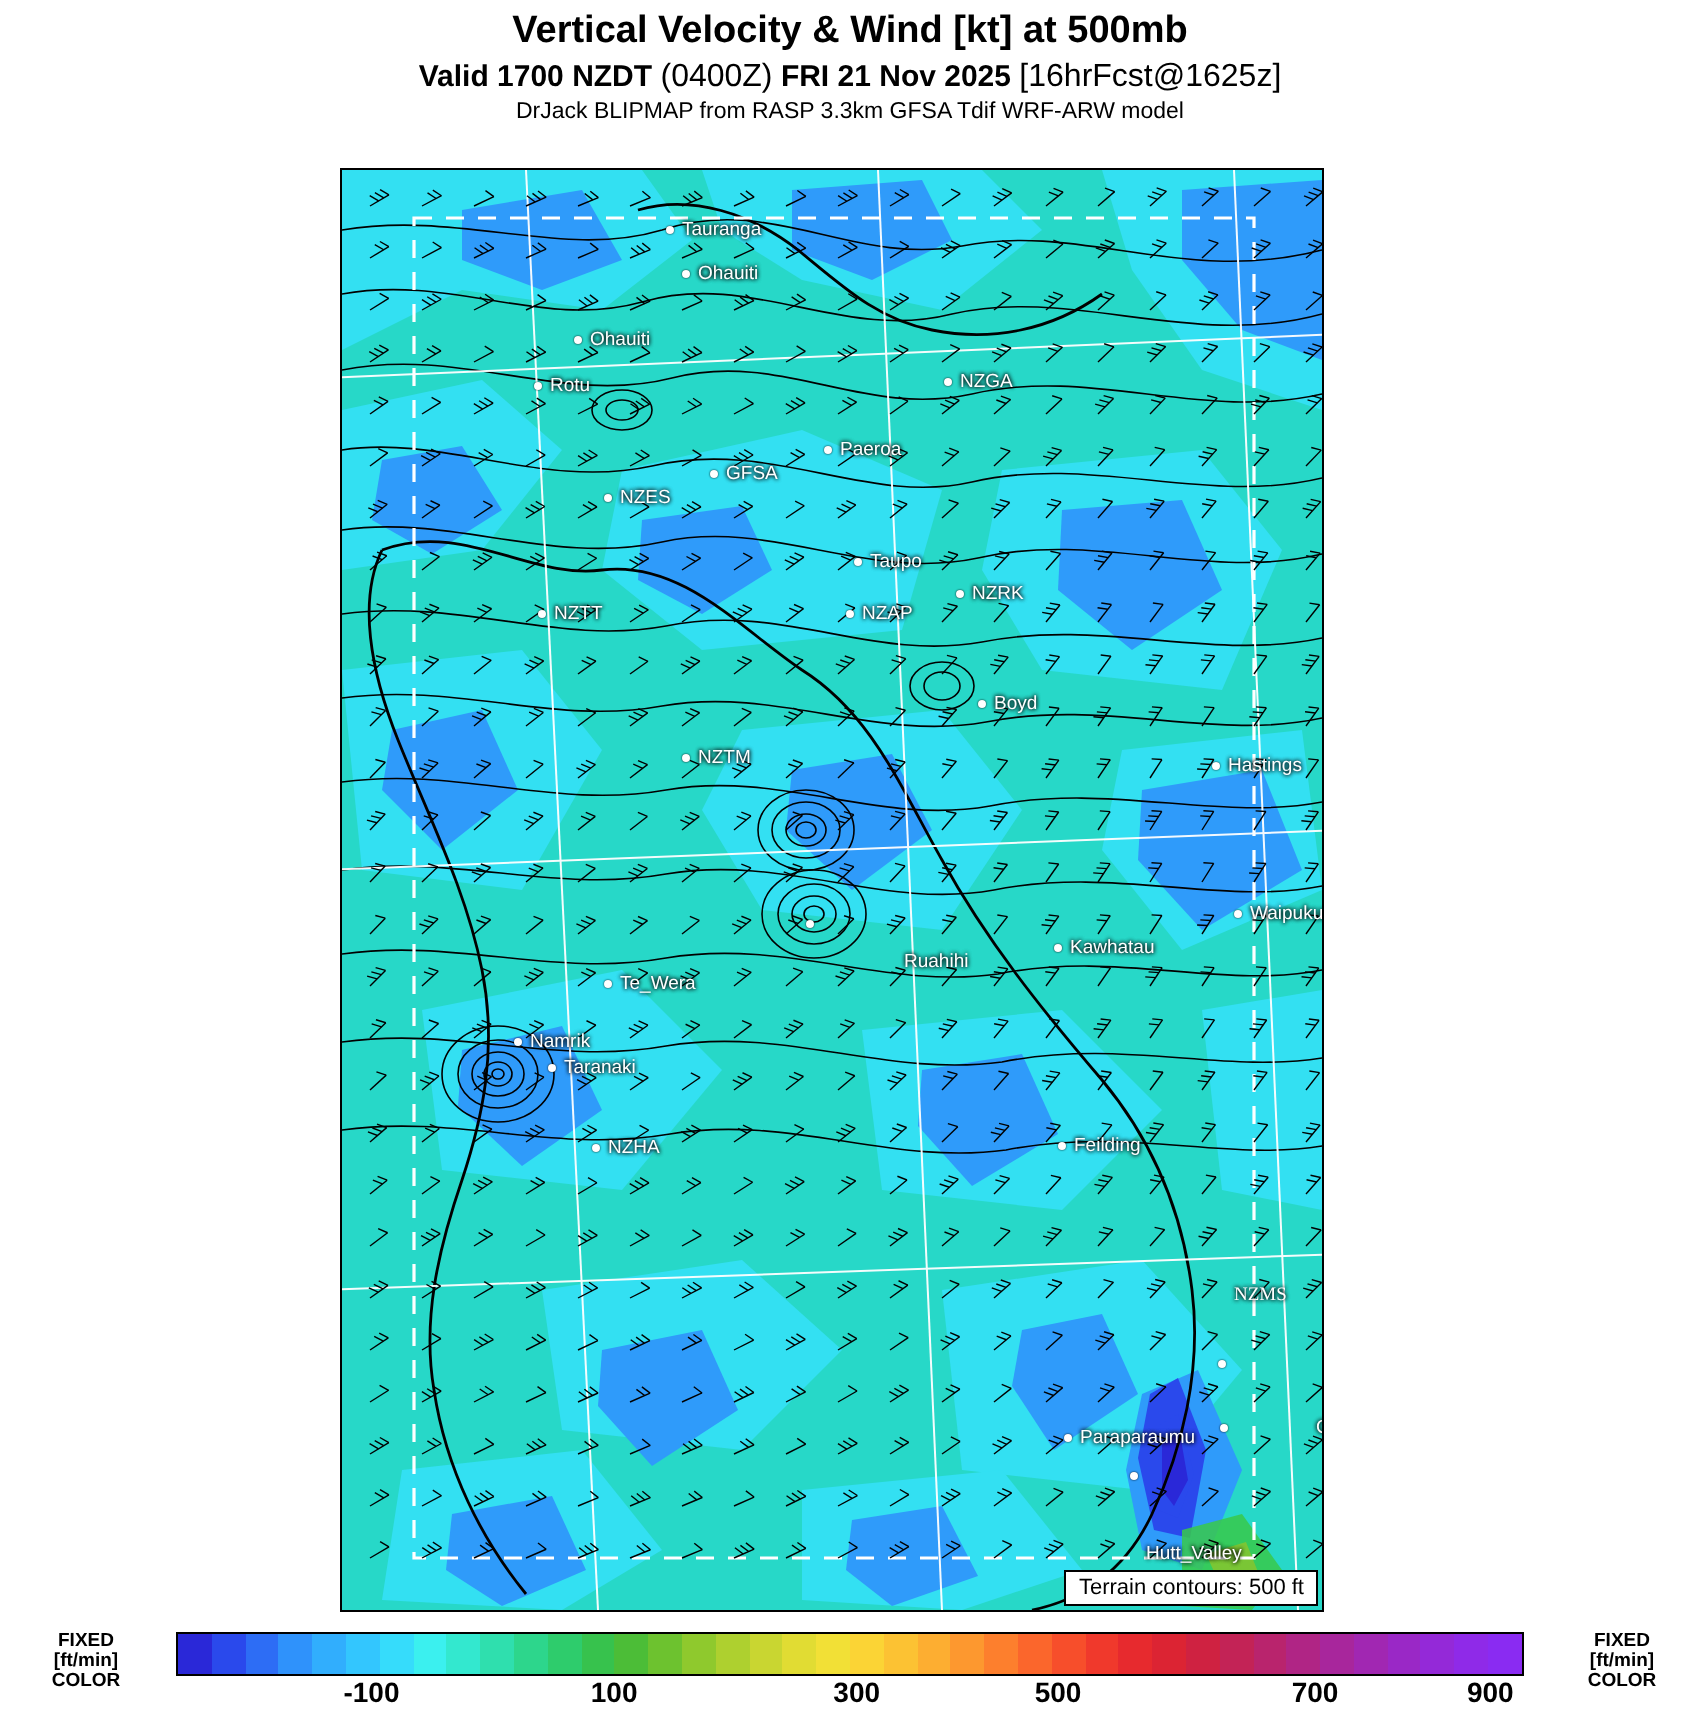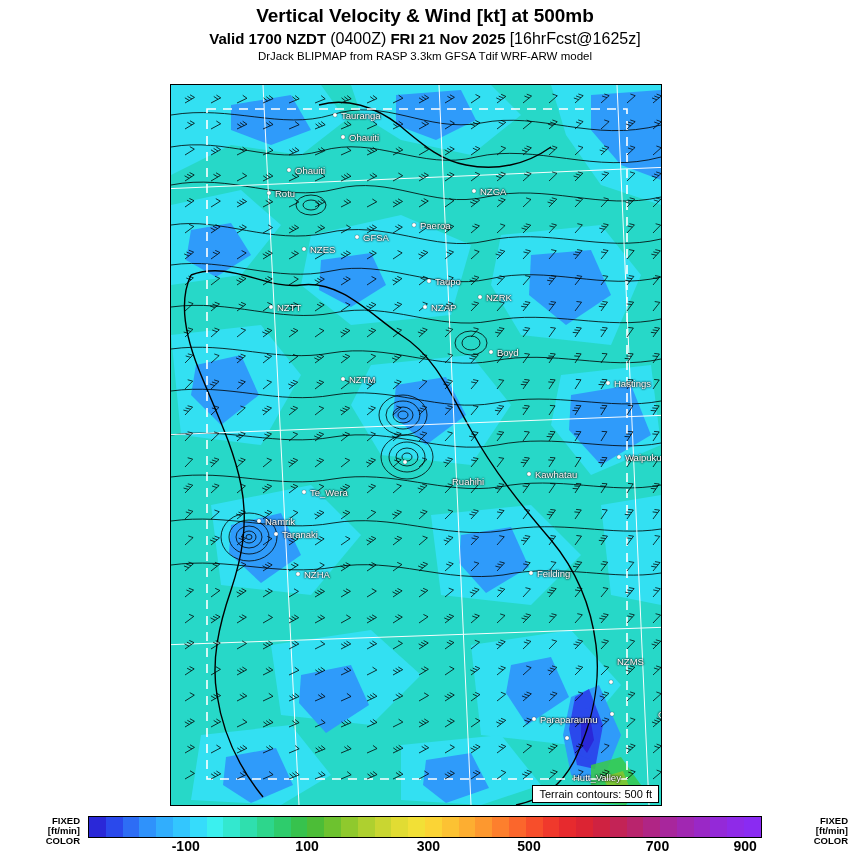--- a/index.html
+++ b/index.html
@@ -53,21 +53,21 @@
     border:1px solid #000;box-sizing:border-box;
   }
   #cbar .seg{height:100%;float:left;}
   .cbarlabels{
     position:absolute;left:88px;top:838px;width:674px;height:20px;
   }
   .cbl{
     position:absolute;font-size:14px;font-weight:bold;transform:translateX(-50%);
   }
   .fixedblk{
-    position:absolute;font-size:9.5px;font-weight:bold;line-height:10px;text-align:right;
+    position:absolute;font-size:9.5px;font-weight:bold;line-height:10px;text-align:center;
   }
   .legend-left{left:6px;top:816px;width:74px;}
   .legend-right{right:2px;top:816px;width:74px;}
 </style>
 </head>
 <body>
 
 <div class="title">Vertical Velocity &amp; Wind [kt] at 500mb</div>
 <div class="subline">
   <span class="big">Valid 1700 NZDT</span>
@@ -2806,21 +2806,21 @@
         <div class="pt" style="left: 139px; top: 407px;">Te_Wera</div>
         <div class="dot" style="left: 88px; top: 436px;"></div>
         <div class="pt" style="left: 94px; top: 436px;">Namrik</div>
         <div class="dot" style="left: 105px; top: 449px;"></div>
         <div class="pt" style="left: 111px; top: 449px;">Taranaki</div>
         <div class="dot" style="left: 127px; top: 489px;"></div>
         <div class="pt" style="left: 133px; top: 489px;">NZHA</div>
         <div class="dot" style="left: 360px; top: 488px;"></div>
         <div class="pt" style="left: 366px; top: 488px;">Feilding</div>
         <div class="dot" style="left: 440px; top: 597px;"></div>
-        <div class="pt" style="left: 446px; top: 576px;">NZMS</div>
+        <div class="pt" style="left: 446px; top: 563px; font-family: Liberation Serif, serif;">NZMS</div>
         <div class="dot" style="left: 441px; top: 629px;"></div>
         <div class="pt" style="left: 447px; top: 629px; margin-left: 40px;">Greytown</div>
         <div class="dot" style="left: 363px; top: 634px;"></div>
         <div class="pt" style="left: 369px; top: 634px;">Paraparaumu</div>
         <div class="dot" style="left: 396px; top: 653px;"></div>
         <div class="pt" style="left: 402px; top: 692px;">Hutt_Valley</div>
       </div>
   </div>
 </div>
 

